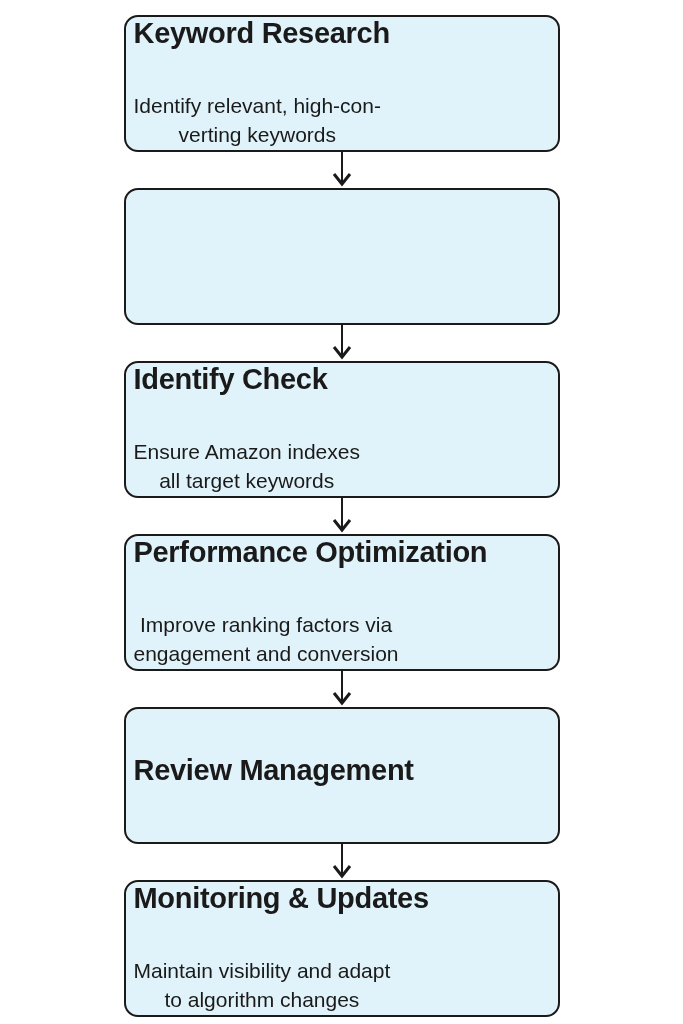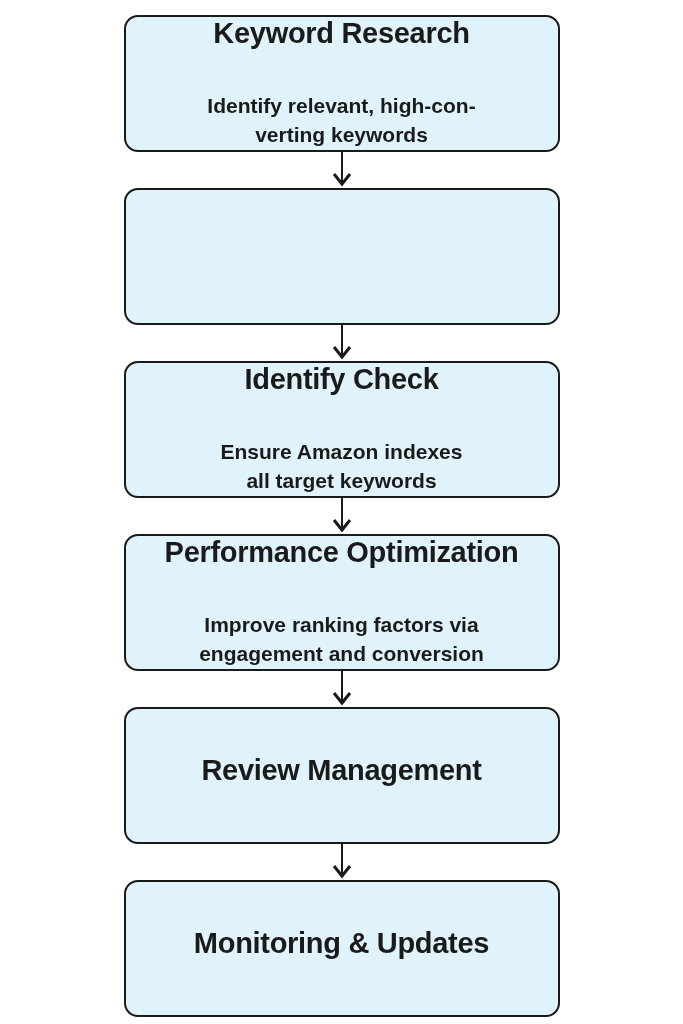--- a/index.html
+++ b/index.html
@@ -21,38 +21,38 @@
   }
   .flow-box {
     width: 436px;
     height: 137px;
     box-sizing: border-box;
     background: var(--box-fill, #e1f3fa);
     border: 2px solid var(--box-border, #1a1a1a);
     border-radius: 14px;
     display: flex;
     flex-direction: column;
-    align-items: center;
+    align-items: flex-start;
     justify-content: center;
     text-align: center;
-    padding: 8px 26px;
+    padding: 8px 8px;
     flex: 0 0 auto;
     gap: 32px;
   }
   .flow-box .title {
     font-size: 29px;
     font-weight: 700;
     color: #1a1a1a;
     letter-spacing: -0.3px;
     margin-bottom: 9px;
     line-height: 1.15;
   }
   .flow-box .desc {
     font-size: 21px;
-    font-weight: 700;
+    font-weight: 400;
     color: #1a1a1a;
     line-height: 1.38;
     white-space: pre-line;
   }
   .flow-arrow {
     flex: 0 0 auto;
     height: 36px;
     width: 26px;
     display: block;
   }
@@ -112,15 +112,17 @@
     <div class="title">Review Management</div>
   </div>
 
   <svg class="flow-arrow" viewBox="0 0 26 36" xmlns="http://www.w3.org/2000/svg">
     <line x1="13" y1="0" x2="13" y2="30" stroke-width="2"></line>
     <polyline points="5,22 13,32 21,22" stroke-width="3"></polyline>
   </svg>
 
   <div class="flow-box">
     <div class="title">Monitoring &amp; Updates</div>
+    <div class="desc">Maintain visibility and adapt
+to algorithm changes</div>
   </div>
 
 </div>
 
 </body></html>

